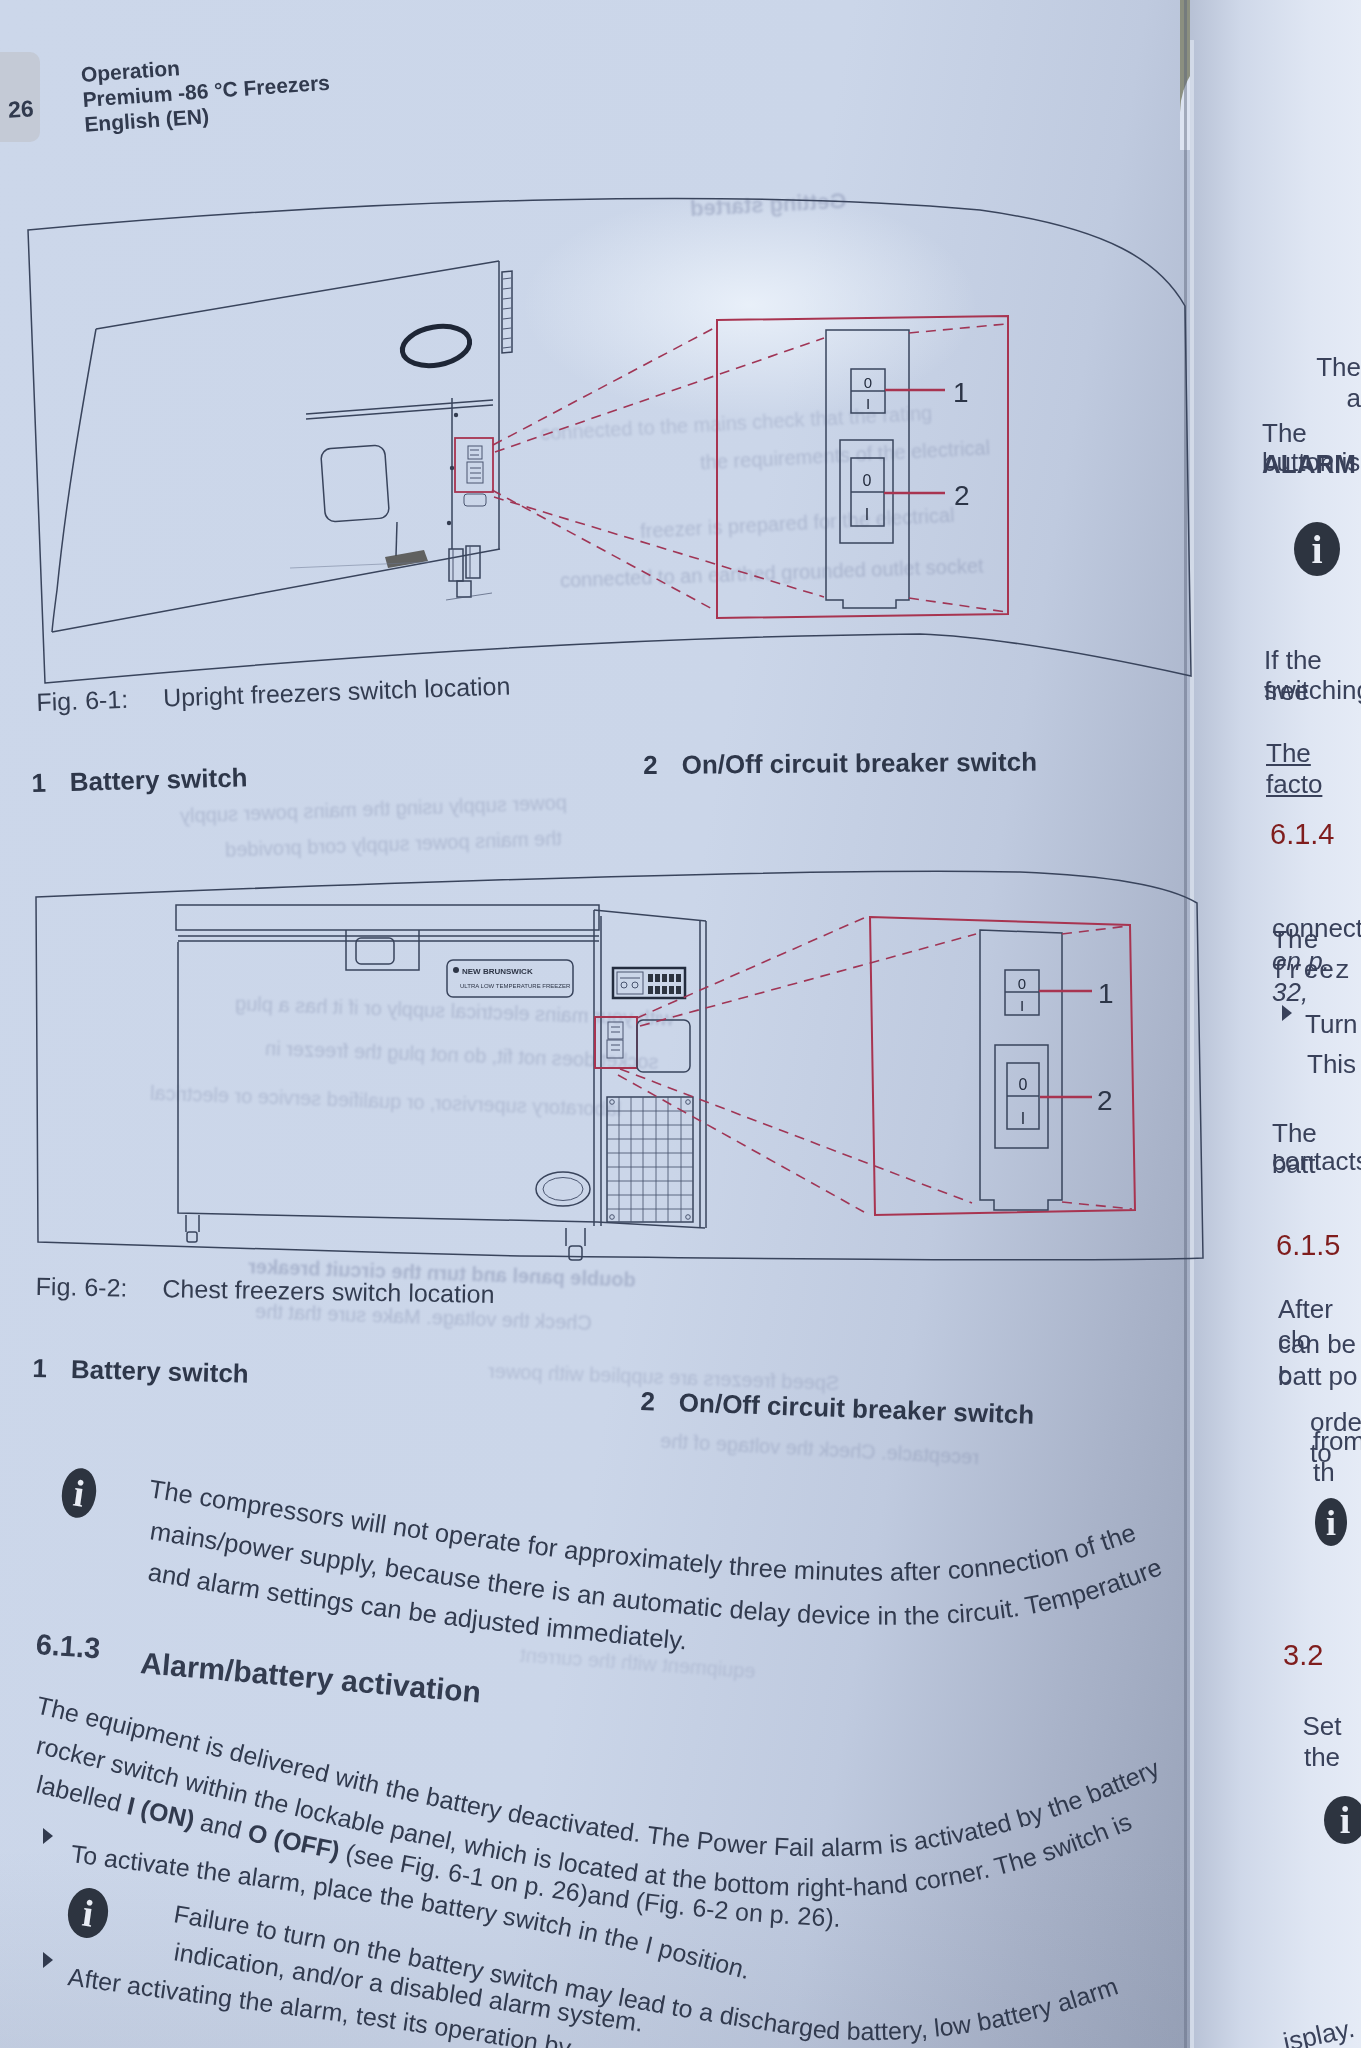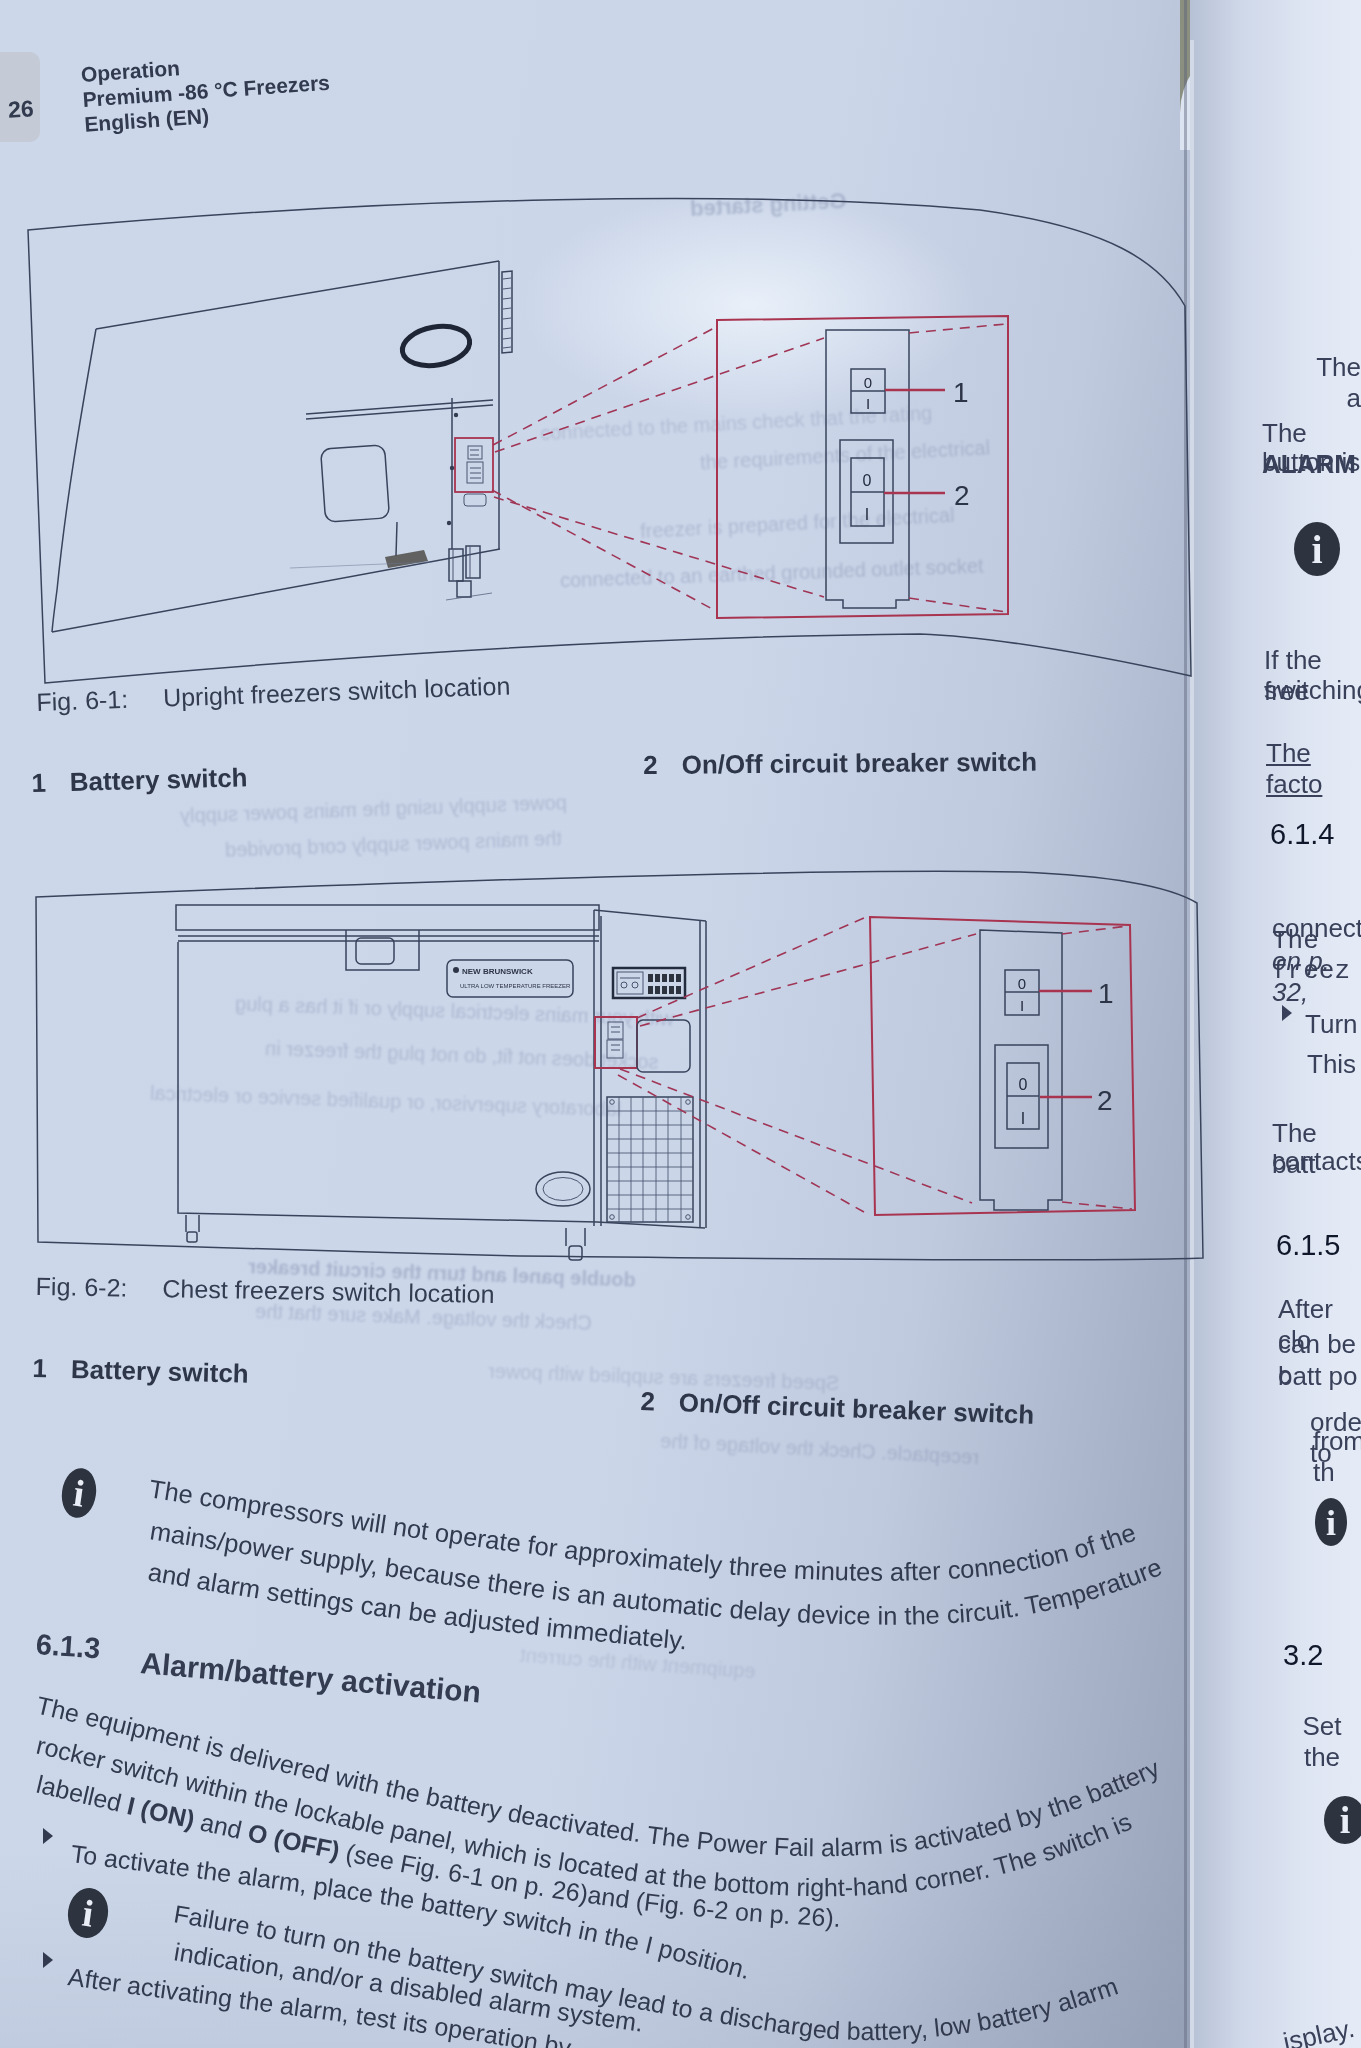--- a/index.html
+++ b/index.html
@@ -22,21 +22,21 @@
     opacity:.8;}
   #bottom-shade{left:0;top:1850px;width:1190px;height:198px;
     background:linear-gradient(180deg,rgba(130,140,163,0) 0%,rgba(130,140,163,.15) 100%);}
   
   .ink{color:#313a4e;}
   .hdr{font-weight:700;font-size:21px;line-height:25px;}
   .cap{font-size:25px;color:#333c50;}
   .leg{font-size:26px;font-weight:700;color:#2e374a;}
   .rp{font-size:26px;color:#39415a;}
   .rpb{font-weight:700;}
-  .sec{font-size:29px;color:#0f172a;}
+  .sec{font-size:29px;color:#7f1d1d;}
   .ghost{color:#5d6890;filter:blur(1.1px);white-space:nowrap;font-size:20px;}
   .gap1{display:inline-block;width:35px;}
   .gap2{display:inline-block;width:24px;}
   svg{position:absolute;left:0;top:0;}
   .fig{stroke:#39445c;stroke-width:1.5;fill:none;}
   .figthin{stroke:#4a5570;stroke-width:1;fill:none;}
   .red{stroke:#a83450;fill:none;}
   .wt{fill:#313a4e;}
   .svgb{font-weight:700;}
   .lbl{fill:#2c3547;font-size:28px;font-weight:500;}

